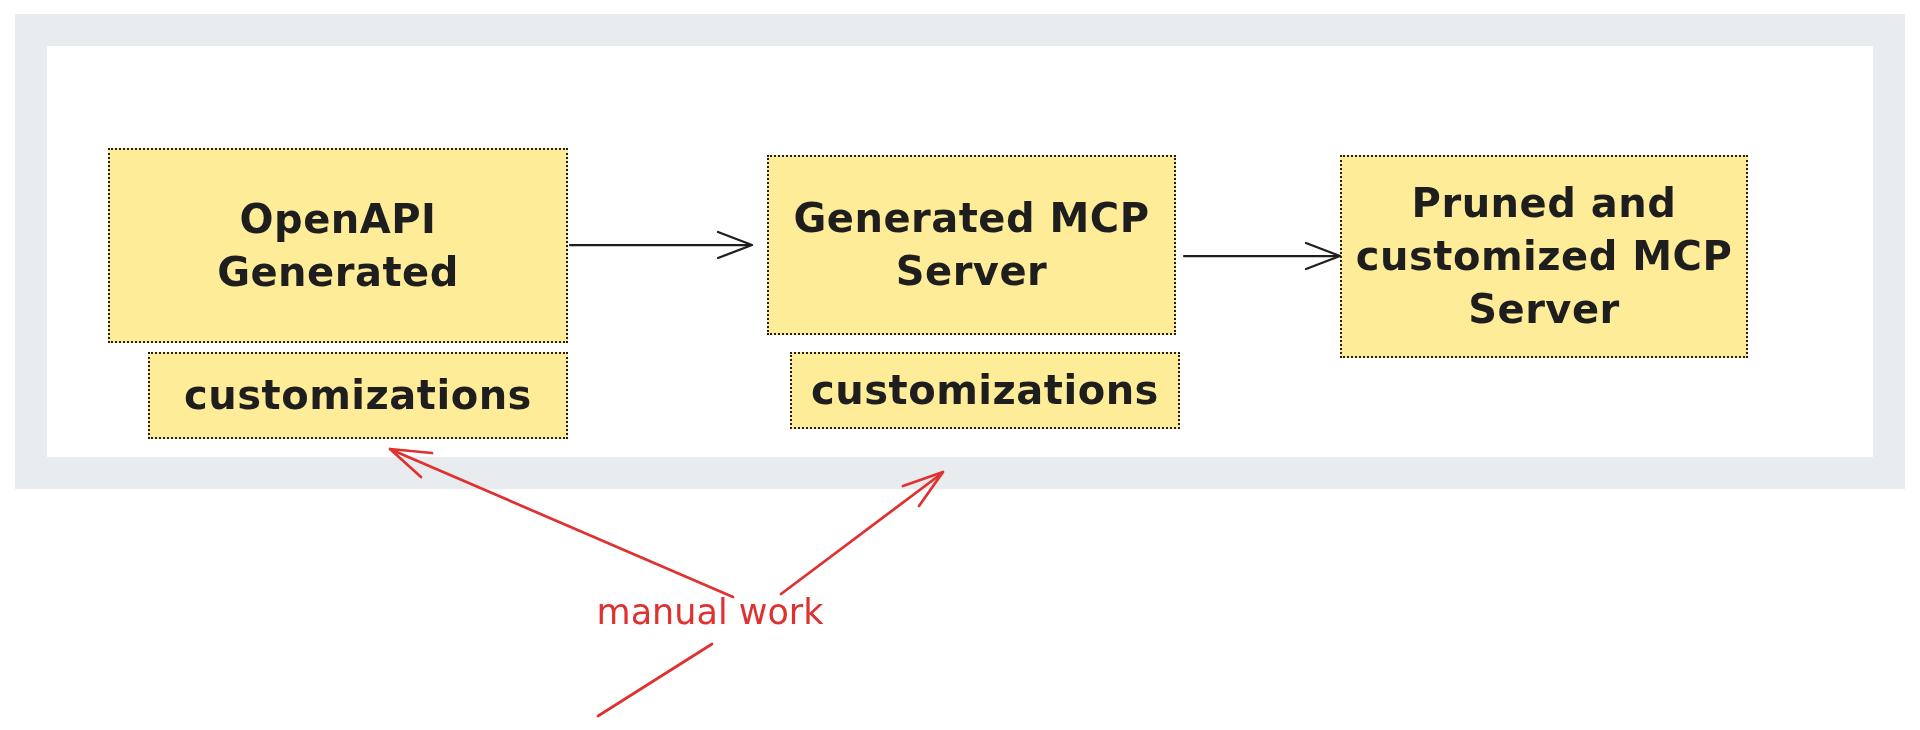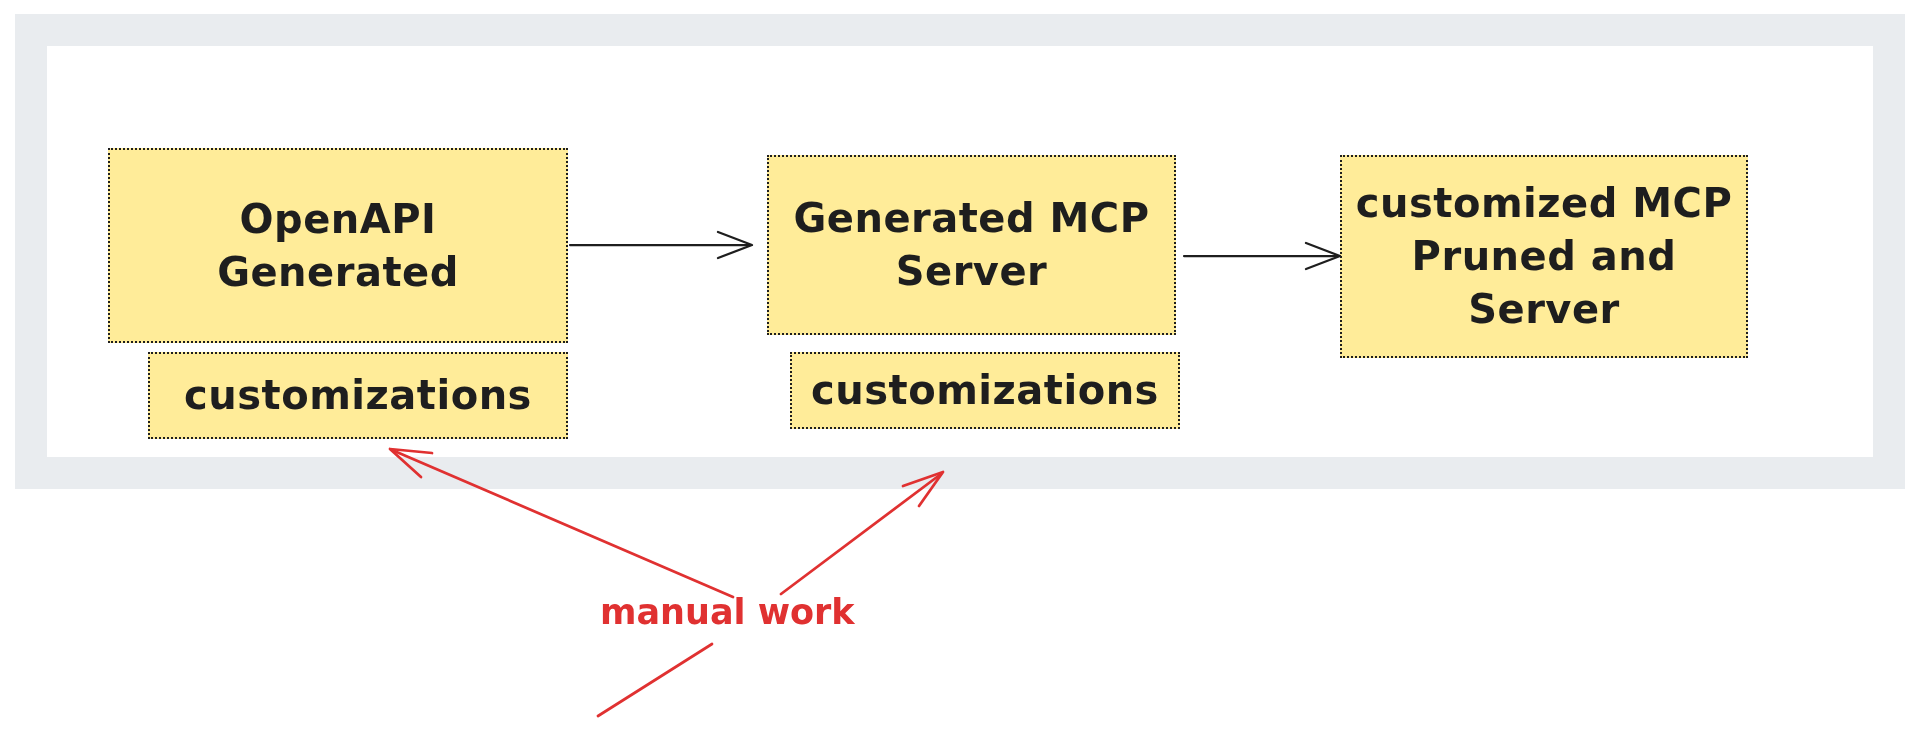--- a/index.html
+++ b/index.html
@@ -56,24 +56,25 @@
   }
   .edges-layer path {
     fill: none;
     stroke-linecap: round;
     stroke-linejoin: round;
   }
   .edge-black path { stroke-width: 2.25; }
   .edge-red path   { stroke-width: 2.75; }
   .annotation {
     position: absolute;
-    left: 600px;
+    left: 564px;
     top: 592px;
     width: 292px;
-    font-weight: bold;
+    text-align: center;
+    font-weight: normal;
     font-size: 35px;
     color: #e03131;
     white-space: nowrap;
   }
 </style>
 </head>
 <body>
 
 <div class="stage">
 
@@ -91,22 +92,22 @@
   <div class="node" id="node-generated" style="background-color: rgb(255, 236, 153); border-color: rgb(30, 30, 30); color: rgb(30, 30, 30);">
     <div class="node-line">Generated MCP</div>
     <div class="node-line">Server</div>
   </div>
 
   <div class="node" id="node-custom-mid" style="background-color: rgb(255, 236, 153); border-color: rgb(30, 30, 30); color: rgb(30, 30, 30);">
     <div class="node-line">customizations</div>
   </div>
 
   <div class="node" id="node-pruned" style="background-color: rgb(255, 236, 153); border-color: rgb(30, 30, 30); color: rgb(30, 30, 30);">
+    <div class="node-line">Pruned and</div>
     <div class="node-line">customized MCP</div>
-    <div class="node-line">Pruned and</div>
     <div class="node-line">Server</div>
   </div>
 
   <svg class="edges-layer" viewBox="0 0 1920 730">
     <g class="edge-black">
       <path d="M570 245 L750 245" stroke="#1e1e1e"></path>
       <path d="M718 232 L752 245 L718 258" stroke="#1e1e1e"></path>
     </g>
     <g class="edge-black">
       <path d="M1184 256 L1338 256" stroke="#1e1e1e"></path>

